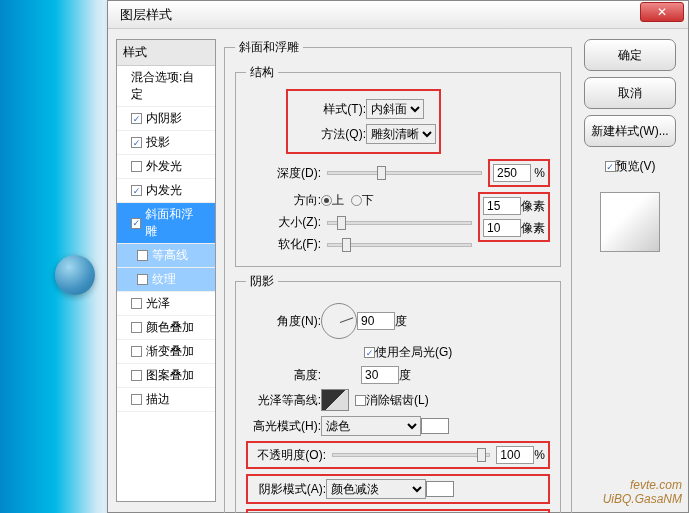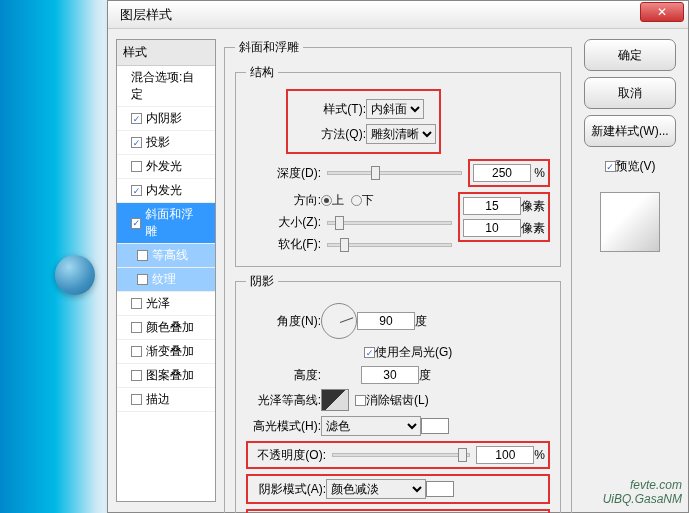--- a/index.html
+++ b/index.html
@@ -16,34 +16,34 @@
 .stylelist .row.sel { background: #3399ff; color: #fff; }
 .stylelist .row.sub { padding-left: 20px; background: #99ccff; color: #fff; }
 .cb { width: 11px; height: 11px; border: 1px solid #888; background: #fff; display: inline-flex; align-items: center; justify-content: center; font-size: 9px; color: #3366cc; }
 .cb.on::after { content: "✓"; }
 .main { flex: 1; position: relative; }
 fieldset { border: 1px solid #aaa; padding: 8px 10px; margin-bottom: 6px; }
 legend { padding: 0 4px; }
 .rowline { display: flex; align-items: center; margin: 5px 0; }
 .lbl { width: 75px; text-align: right; }
 input[type=text] { border: 1px solid #999; padding: 1px 3px; height: 18px; }
-.num { width: 58px; text-align: center; }
+.num { width: 38px; text-align: left; }
 select { border: 1px solid #999; height: 20px; }
 .slider { flex: 1; height: 4px; background: #ddd; border: 1px solid #bbb; position: relative; margin: 0 6px; }
 .slider .thumb { position: absolute; width: 9px; height: 14px; background: #eee; border: 1px solid #888; top: -6px; }
 .radio { width: 11px; height: 11px; border: 1px solid #888; border-radius: 50%; display: inline-block; position: relative; }
 .radio.on::after { content: ""; position: absolute; inset: 2px; background: #444; border-radius: 50%; }
 .hl-red { border: 2px solid #e03030; padding: 3px; }
 .rightcol { width: 100px; display: flex; flex-direction: column; gap: 6px; align-items: center; }
 .btn { width: 92px; height: 32px; border: 1px solid #888; background: linear-gradient(#fff,#e0e0e0); cursor: pointer; border-radius: 7px; }
 .preview { width: 60px; height: 60px; border: 1px solid #999; background: linear-gradient(135deg,#fff 40%,#ccc); margin-top: 6px; }
 .swatch { width: 28px; height: 16px; border: 1px solid #888; display: inline-block; }
 .anglectl { width: 36px; height: 36px; border: 1px solid #888; border-radius: 50%; position: relative; }
 .anglectl::after { content: ""; position: absolute; width: 14px; height: 1px; background: #555; left: 18px; top: 18px; transform-origin: left; transform: rotate(-20deg); }
-.watermark { position: absolute; right: 6px; bottom: 6px; font-size: 14px; font-style: italic; color: #14532d; opacity: 0.8; text-align: right; pointer-events: none; }
+.watermark { position: absolute; right: 6px; bottom: 6px; font-size: 14px; font-style: italic; color: #a16207; opacity: 0.8; text-align: right; pointer-events: none; }
 .contour { width: 28px; height: 22px; border: 1px solid #888; background: linear-gradient(135deg,#333 0 50%,#ddd 50% 100%); display: inline-block; }
 </style>
 </head>
 <body>
 
 <div class="sphere"></div>
 
 <div class="dialog">
   <div class="titlebar">
     <span class="titlebar-text">图层样式</span>

